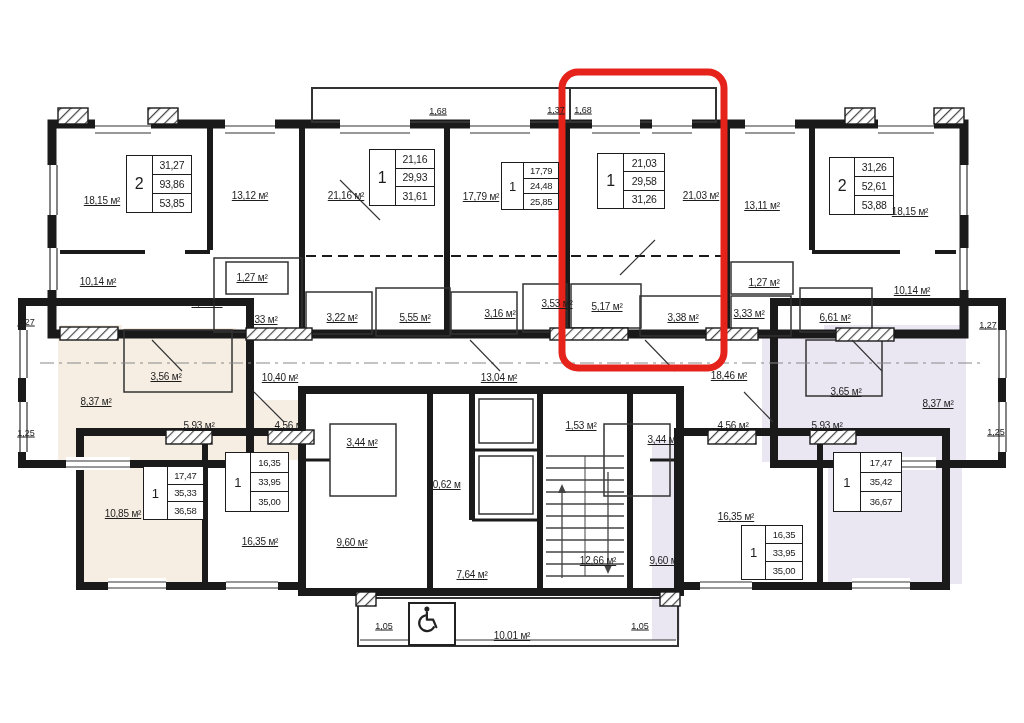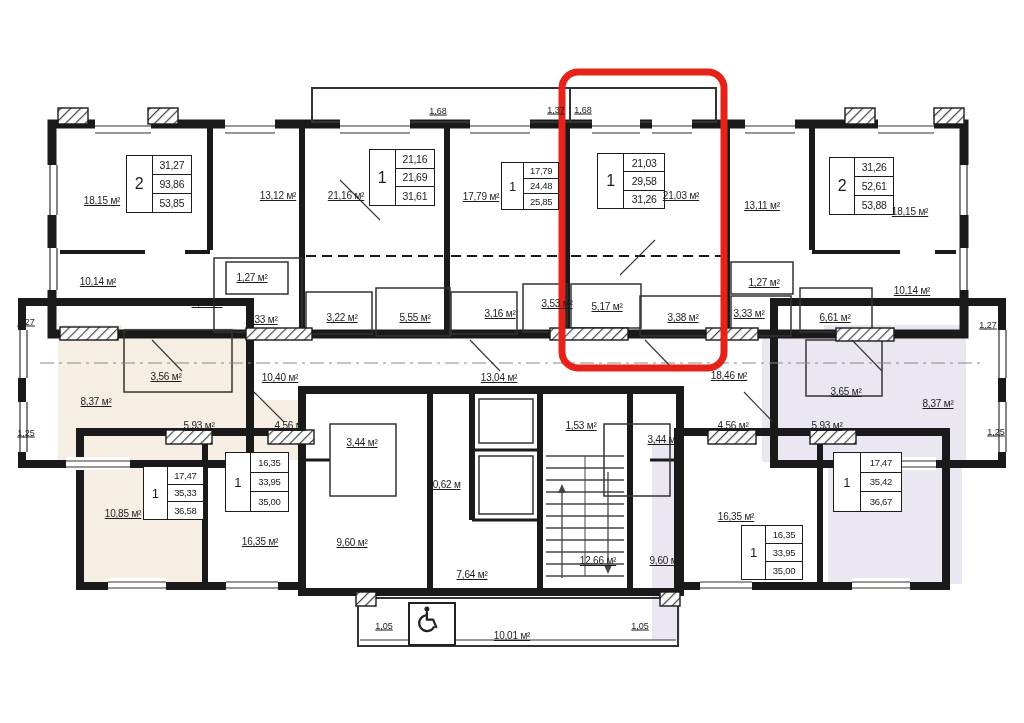--- a/index.html
+++ b/index.html
@@ -237,21 +237,21 @@
 
 <div class="tbl" style="left:126px;top:155px;width:66px;height:58px">
   <div class="rooms">2</div>
   <div class="v">31,27</div>
   <div class="v">93,86</div>
   <div class="v">53,85</div>
 </div>
 <div class="tbl" style="left:369px;top:149px;width:66px;height:57px">
   <div class="rooms">1</div>
   <div class="v">21,16</div>
-  <div class="v">21,69</div>
+  <div class="v">29,93</div>
   <div class="v">31,61</div>
 </div>
 <div class="tbl sm" style="left:501px;top:162px;width:58px;height:48px">
   <div class="rooms">1</div>
   <div class="v">17,79</div>
   <div class="v">24,48</div>
   <div class="v">25,85</div>
 </div>
 <div class="tbl" style="left:597px;top:153px;width:68px;height:56px">
   <div class="rooms">1</div>
@@ -284,24 +284,24 @@
   <div class="v">35,00</div>
 </div>
 <div class="tbl sm" style="left:833px;top:452px;width:69px;height:60px">
   <div class="rooms">1</div>
   <div class="v">17,47</div>
   <div class="v">35,42</div>
   <div class="v">36,67</div>
 </div>
 
 <div class="rl" style="left:102px;top:201px">18,15 м²</div>
-<div class="rl" style="left:278px;top:196px">13,12 м²</div>
+<div class="rl" style="left:250px;top:196px">13,12 м²</div>
 <div class="rl" style="left:346px;top:196px">21,16 м²</div>
 <div class="rl" style="left:481px;top:197px">17,79 м²</div>
-<div class="rl" style="left:681px;top:196px">21,03 м²</div>
+<div class="rl" style="left:701px;top:196px">21,03 м²</div>
 <div class="rl" style="left:762px;top:206px">13,11 м²</div>
 <div class="rl" style="left:910px;top:212px">18,15 м²</div>
 <div class="rl" style="left:98px;top:282px">10,14 м²</div>
 <div class="rl" style="left:207px;top:303px">6,57 м²</div>
 <div class="rl" style="left:252px;top:278px">1,27 м²</div>
 <div class="rl" style="left:262px;top:320px">3,33 м²</div>
 <div class="rl" style="left:342px;top:318px">3,22 м²</div>
 <div class="rl" style="left:415px;top:318px">5,55 м²</div>
 <div class="rl" style="left:500px;top:314px">3,16 м²</div>
 <div class="rl" style="left:557px;top:304px">3,53 м²</div>

